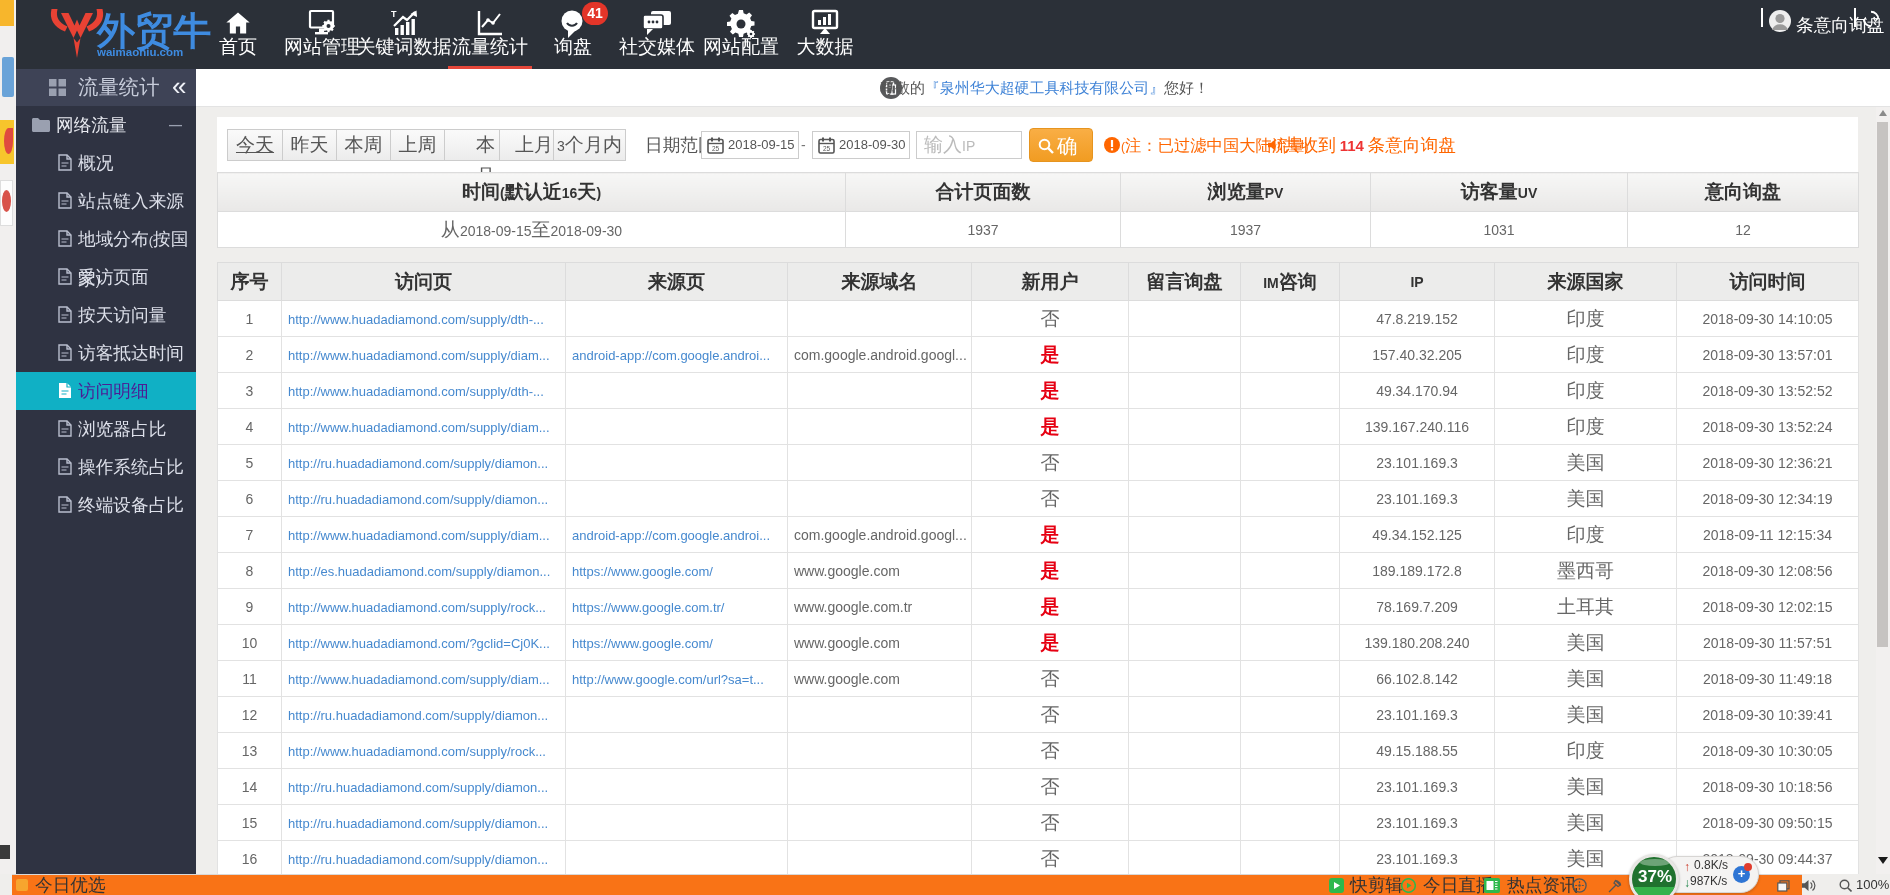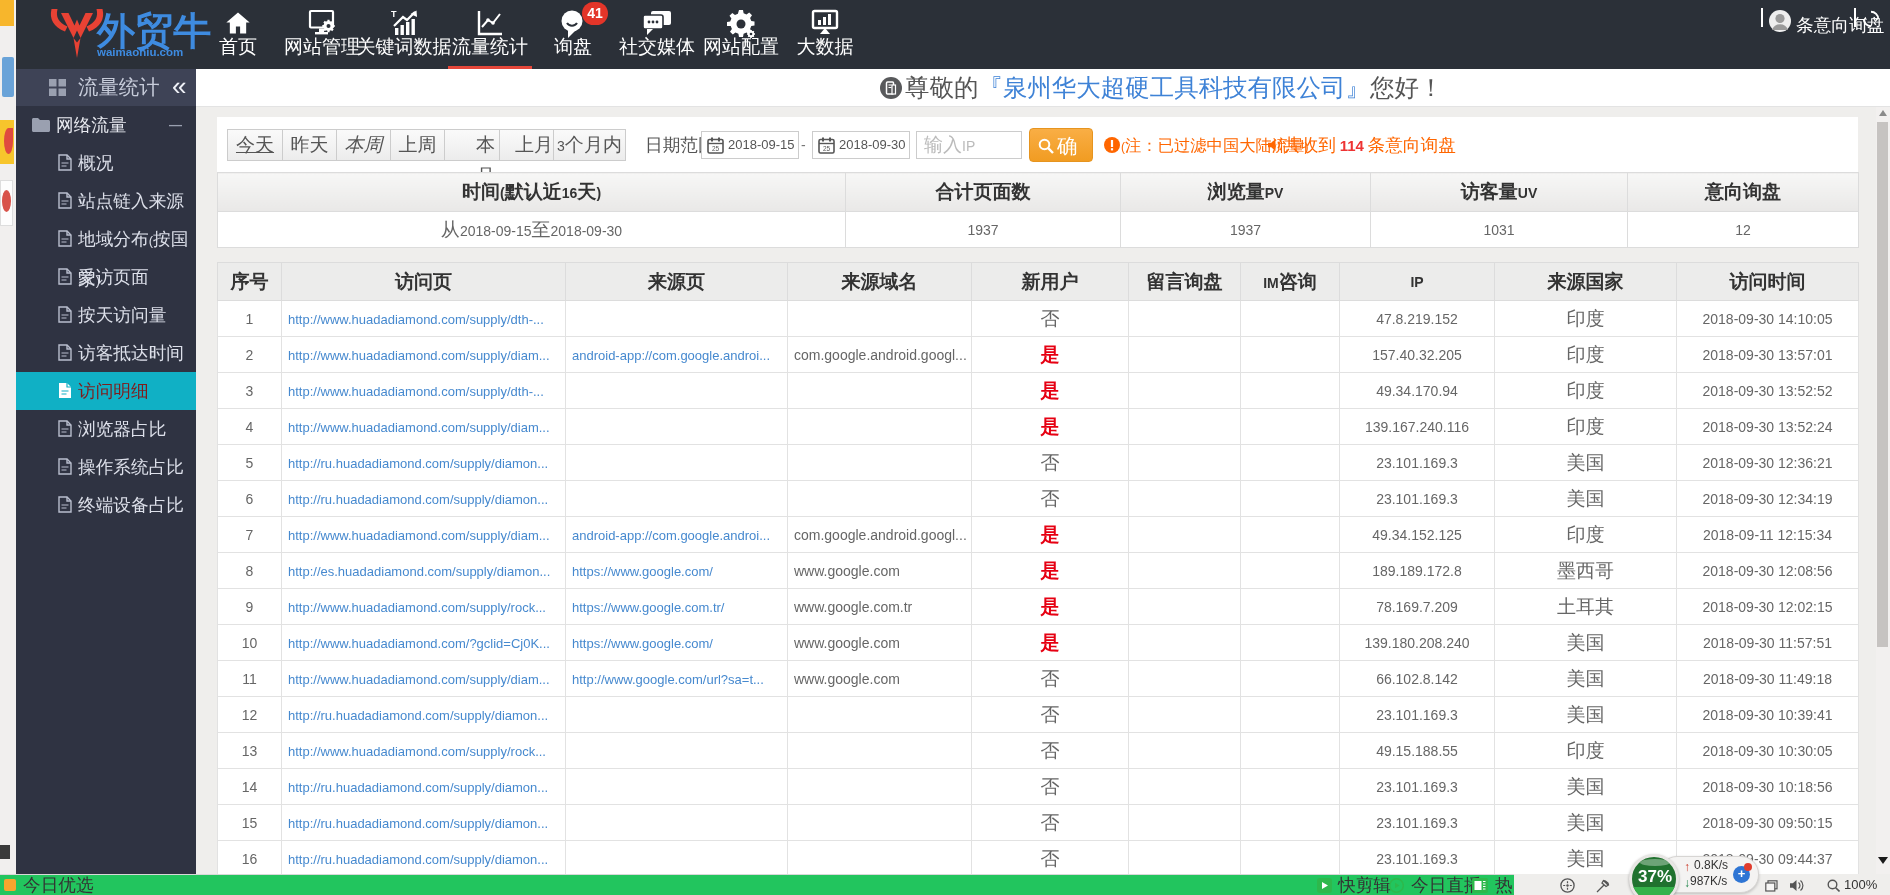--- a/index.html
+++ b/index.html
@@ -4,21 +4,21 @@
 <style>
 *{margin:0;padding:0;box-sizing:border-box;font-family:"Liberation Sans",sans-serif;}
 html,body{width:1890px;height:895px;overflow:hidden;background:#efeeec;}
 .abs{position:absolute;}
 #desk{position:absolute;left:0;top:0;width:16px;height:874px;background:#f1efee;}
 #nav{position:absolute;left:16px;top:0;width:1874px;height:69px;background:#2b3038;}
 #side{position:absolute;left:16px;top:69px;width:180px;height:805px;background:#2f3342;}
 #sidehead{position:absolute;left:0;top:0;width:180px;height:37px;background:#3e4356;}
 #greet{position:absolute;left:196px;top:69px;width:1694px;height:38px;background:#fff;border-bottom:1px solid #e3e3e3;}
 #content{position:absolute;left:196px;top:107px;width:1694px;height:767px;background:#efeeec;}
-#taskbar{position:absolute;left:0;top:874px;width:1514px;height:21px;background:#22c55e;border-top:1px solid #d8d8d8;}
+#taskbar{position:absolute;left:12px;top:874px;width:1790px;height:21px;background:#f97316;border-top:1px solid #d8d8d8;}
 .navitem{position:absolute;top:0;height:69px;color:#fff;text-align:center;}
 .navitem .t{position:absolute;bottom:9px;width:100%;font-size:14px;}
 .navitem svg{position:absolute;top:9px;left:50%;transform:translateX(-50%);}
 .sitem{position:absolute;left:0;width:180px;height:38px;color:#dde0ea;font-size:13px;line-height:38px;}
 .sitem .lbl{position:absolute;left:62px;}
 .sitem svg{position:absolute;left:42px;top:10px;}
 a.lnk{color:#4689cf;text-decoration:none;font-size:13px;}
 table{border-collapse:collapse;table-layout:fixed;border-radius:20px;}
 td,th{border:1px solid #e4e4e4;overflow:hidden;white-space:nowrap;}
 c{font-size:136%;}
@@ -214,21 +214,21 @@
       <span class="lbl"><c>按天访问量</c></span>
     </div>
  <div class="sitem" style="top:265px;">
       <svg width="14" height="17" viewBox="0 0 14 17">
         <path fill="none" stroke="#b9bece" stroke-width="1.4" d="M1 1 h8 l4 4 v11 h-12 z"></path>
         <path fill="none" stroke="#b9bece" stroke-width="1.4" d="M9 1 v4 h4"></path>
         <path stroke="#b9bece" stroke-width="1.2" d="M3.5 9 h7 M3.5 12 h5"></path>
       </svg>
       <span class="lbl"><c>访客抵达时间</c></span>
     </div>
- <div class="sitem" style="top:303px;background:#10b0c5;color:#7f1d1d;">
+ <div class="sitem" style="top:303px;background:#10b0c5;color:#4c1d95;">
       <svg width="14" height="17" viewBox="0 0 14 17">
         <path fill="#fff" d="M1 1 h8 l4 4 v11 h-12 z"></path>
         <path fill="none" stroke="#10b0c5" stroke-width="1.2" d="M9 1 v4 h4"></path>
         <path stroke="#10b0c5" stroke-width="1.2" d="M3.5 9 h7 M3.5 12 h5"></path>
       </svg>
       <span class="lbl"><c>访问明细</c></span>
     </div>
  <div class="sitem" style="top:341px;">
       <svg width="14" height="17" viewBox="0 0 14 17">
         <path fill="none" stroke="#b9bece" stroke-width="1.4" d="M1 1 h8 l4 4 v11 h-12 z"></path>
@@ -254,30 +254,30 @@
       <span class="lbl"><c>终端设备占比</c></span>
     </div>
 </div>
 <div id="greet">
  <svg class="abs" style="left:684px;top:8px;" width="22" height="22" viewBox="0 0 22 22">
       <circle cx="11" cy="11" r="11" fill="#58595b"></circle>
       <rect x="6.5" y="5" width="7" height="12" rx="1" fill="none" stroke="#fff" stroke-width="1.5"></rect>
       <rect x="12" y="8" width="3.5" height="9" fill="#58595b" stroke="#fff" stroke-width="1.2"></rect>
       <path stroke="#fff" stroke-width="1.1" d="M8.5 8 h3 M8.5 10.5 h3"></path>
     </svg>
- <div class="abs" style="left:709px;top:0;line-height:38px;font-size:18px;color:#555;"><c>尊敬的</c><span style="color:#3e82d6;"><c>『泉州华大超硬工具科技有限公司』</c></span><c>您好！</c></div>
+ <div class="abs" style="left:684px;top:0;line-height:38px;font-size:11px;color:#555;"><c>尊敬的</c><span style="color:#3e82d6;"><c>『泉州华大超硬工具科技有限公司』</c></span><c>您好！</c></div>
 </div>
 <div id="content">
 
  <div class="abs" style="left:21px;top:10px;width:1641px;height:55px;background:#fff;"></div>
 
  <div class="abs" style="left:31px;top:22px;height:32px;display:flex;">
   <div class="fbtn" style="width:56px;"><c>今天</c></div>
   <div class="fbtn" style="width:55px;"><c>昨天</c></div>
-  <div class="fbtn" style="width:55px;font-style:italic;"><c>本周</c></div>
+  <div class="fbtn" style="width:55px;"><c>本周</c></div>
   <div class="fbtn" style="width:55px;"><c>上周</c></div>
   <div class="fbtn" style="width:56px;padding-left:27px;"><c>本月</c></div>
   <div class="fbtn" style="width:55px;text-align:right;"><c>上月</c></div>
   <div class="fbtn" style="width:73px;">3<c>个月内</c></div>
  </div>
  <div class="abs" style="left:449px;top:22px;line-height:32px;font-size:13px;color:#555;"><c>日期范围</c></div>
  <div class="dinput" style="left:505px;">
       <svg width="17" height="17" viewBox="0 0 17 17">
         <rect x="1" y="2.5" width="15" height="13.5" rx="1.5" fill="none" stroke="#565656" stroke-width="1.6"></rect>
         <path d="M1 6.5h15" stroke="#565656" stroke-width="1.4"></path>

